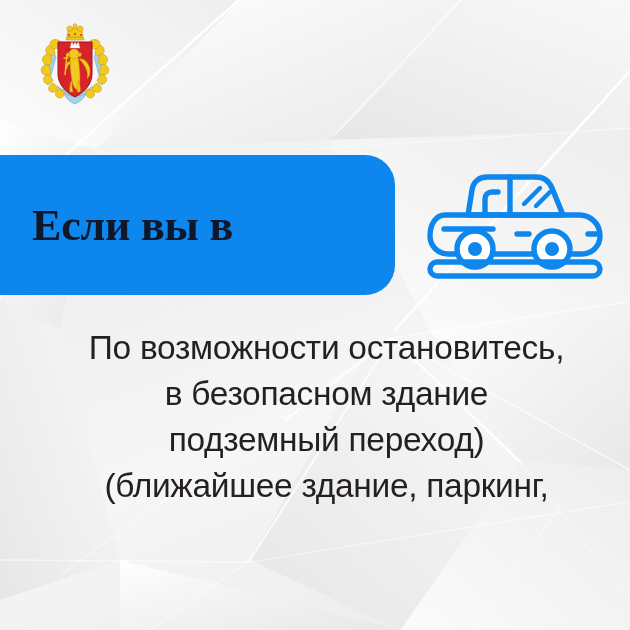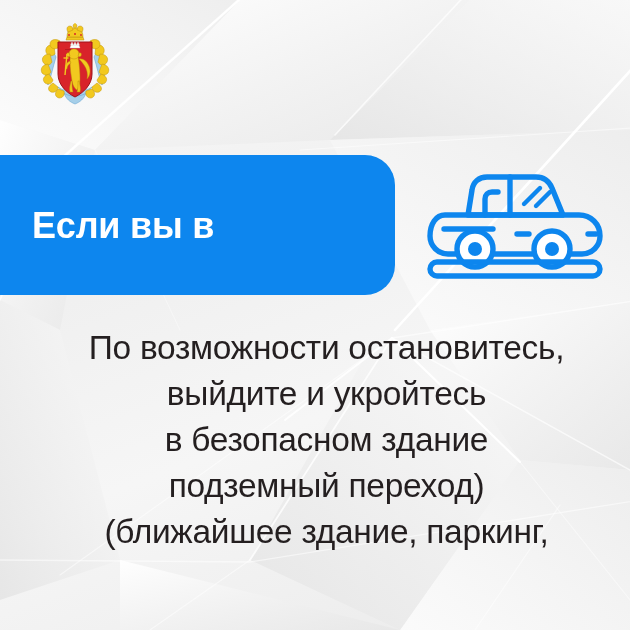--- a/index.html
+++ b/index.html
@@ -60,26 +60,27 @@
     background: #0d86ee;
     border-top-right-radius: 30px;
     border-bottom-right-radius: 30px;
     box-sizing: border-box;
     padding: 16px 20px 14px 32px;
     display: flex;
     flex-direction: column;
     justify-content: center;
   }
   .banner-line {
-    color: #ffffff;
-    font-size: 36px;
+    color: #0f172a;
+    font-size: 44px;
     font-weight: 700;
     line-height: 1.42;
     letter-spacing: -0.2px;
     white-space: nowrap;
+    font-family: Liberation Serif, serif;
   }
 
   
   .car-icon {
     position: absolute;
     left: 424px;
     top: 166px;
     width: 186px;
     height: 114px;
   }
@@ -254,19 +255,18 @@
           <line x1="112" y1="40" x2="126" y2="26"></line>
         </g>
 
         <rect x="6" y="96" width="170" height="14" rx="7"></rect>
       </g>
     </svg>
   </div>
 
   <div class="body-copy">
     <div class="body-line">По возможности остановитесь,</div>
-    <div class="body-line">выйдите и укройтесь</div>
     <div class="body-line">в безопасном здание</div>
     <div class="body-line">подземный переход)</div>
     <div class="body-line">(ближайшее здание, паркинг,</div>
   </div>
 
 </div>
 
 </body></html>

